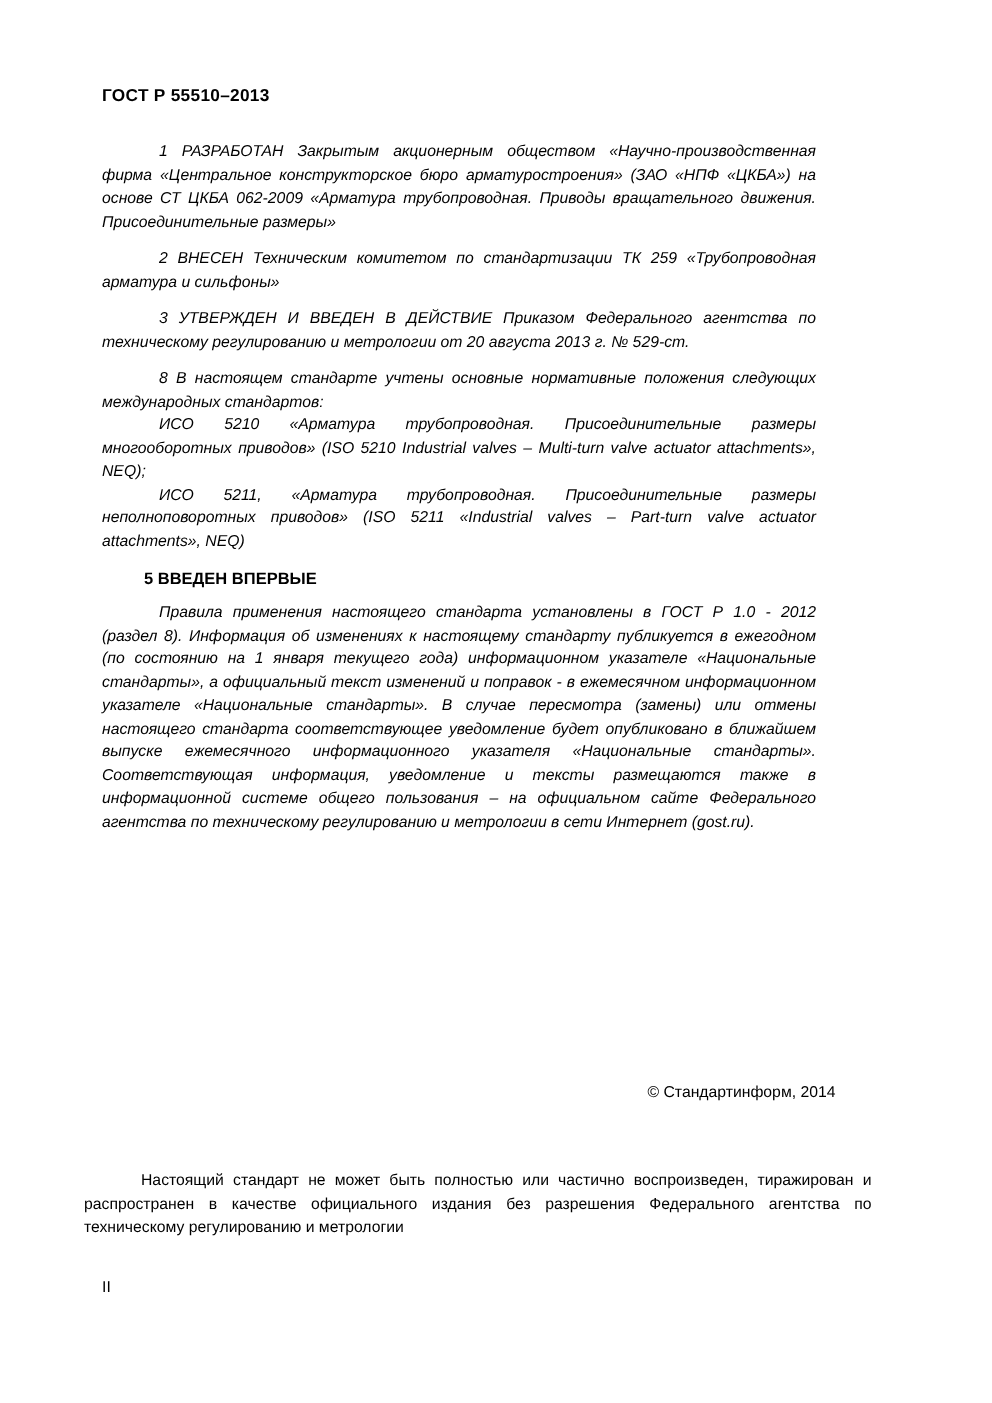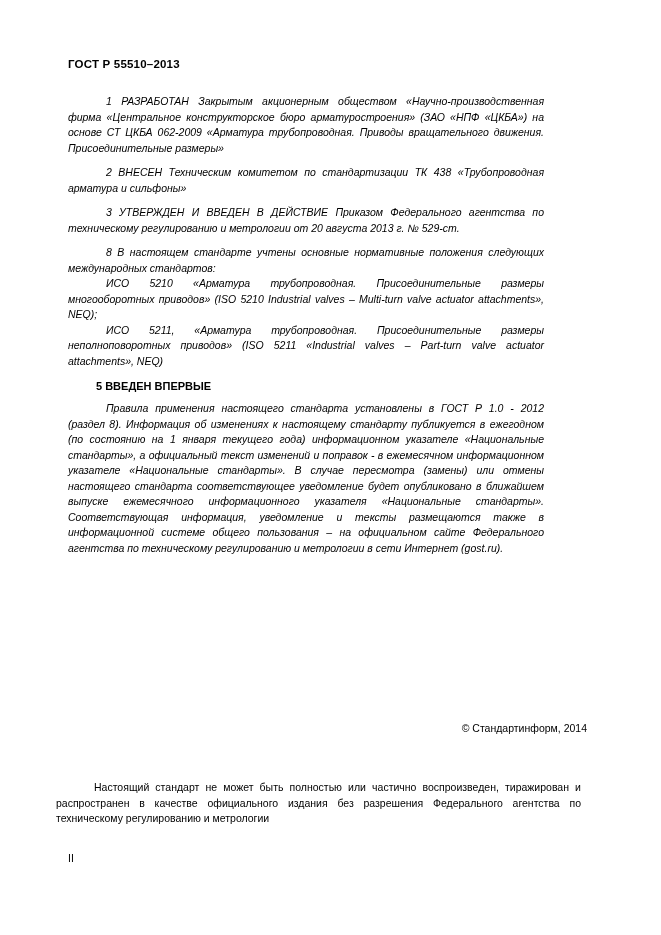--- a/index.html
+++ b/index.html
@@ -62,21 +62,21 @@
     font-style: italic;
     margin: 0;
     text-indent: 38px;
   }
   .copyright {
     position: absolute;
     left: 0;
     top: 722px;
     width: 661px;
     text-align: right;
-    padding-right: 74px;
+    padding-right: 104px;
     box-sizing: border-box;
     font-size: 10.5px;
   }
   .footer-note {
     position: absolute;
     left: 56px;
     top: 780px;
     width: 525px;
     font-size: 10.5px;
     line-height: 15.5px;
@@ -96,21 +96,21 @@
 </head>
 <body>
 
 <div class="page">
 
   <div class="doc-code">ГОСТ Р 55510–2013</div>
 
 
   <p class="para">1  РАЗРАБОТАН  Закрытым  акционерным  обществом  «Научно-производственная  фирма  «Центральное  конструкторское  бюро  арматуростроения»  (ЗАО  «НПФ  «ЦКБА»)  на  основе  СТ ЦКБА 062-2009  «Арматура  трубопроводная.  Приводы  вращательного  движения.  Присоединительные размеры»</p>
 
-  <p class="para">2  ВНЕСЕН   Техническим комитетом по стандартизации ТК 438 «Трубопроводная арматура и сильфоны»</p>
+  <p class="para">2  ВНЕСЕН   Техническим комитетом по стандартизации ТК 259 «Трубопроводная арматура и сильфоны»</p>
 
   <p class="para">3  УТВЕРЖДЕН И ВВЕДЕН В ДЕЙСТВИЕ  Приказом Федерального агентства по техническому регулированию и метрологии от 20 августа 2013 г. № 529-ст.</p>
 
   <p class="para sub">8  В  настоящем  стандарте  учтены  основные  нормативные  положения  следующих международных стандартов:</p>
 
   <p class="para sub iso-lines">ИСО  5210  «Арматура  трубопроводная.  Присоединительные  размеры  многооборотных приводов» (ISO 5210 Industrial valves – Multi-turn valve actuator attachments», NEQ);</p>
 
   <p class="para sub">ИСО  5211,  «Арматура  трубопроводная.  Присоединительные  размеры  неполноповоротных приводов» (ISO 5211 «Industrial valves – Part-turn valve actuator attachments», NEQ)</p>
 
   <div class="section5">5 ВВЕДЕН ВПЕРВЫЕ</div>

